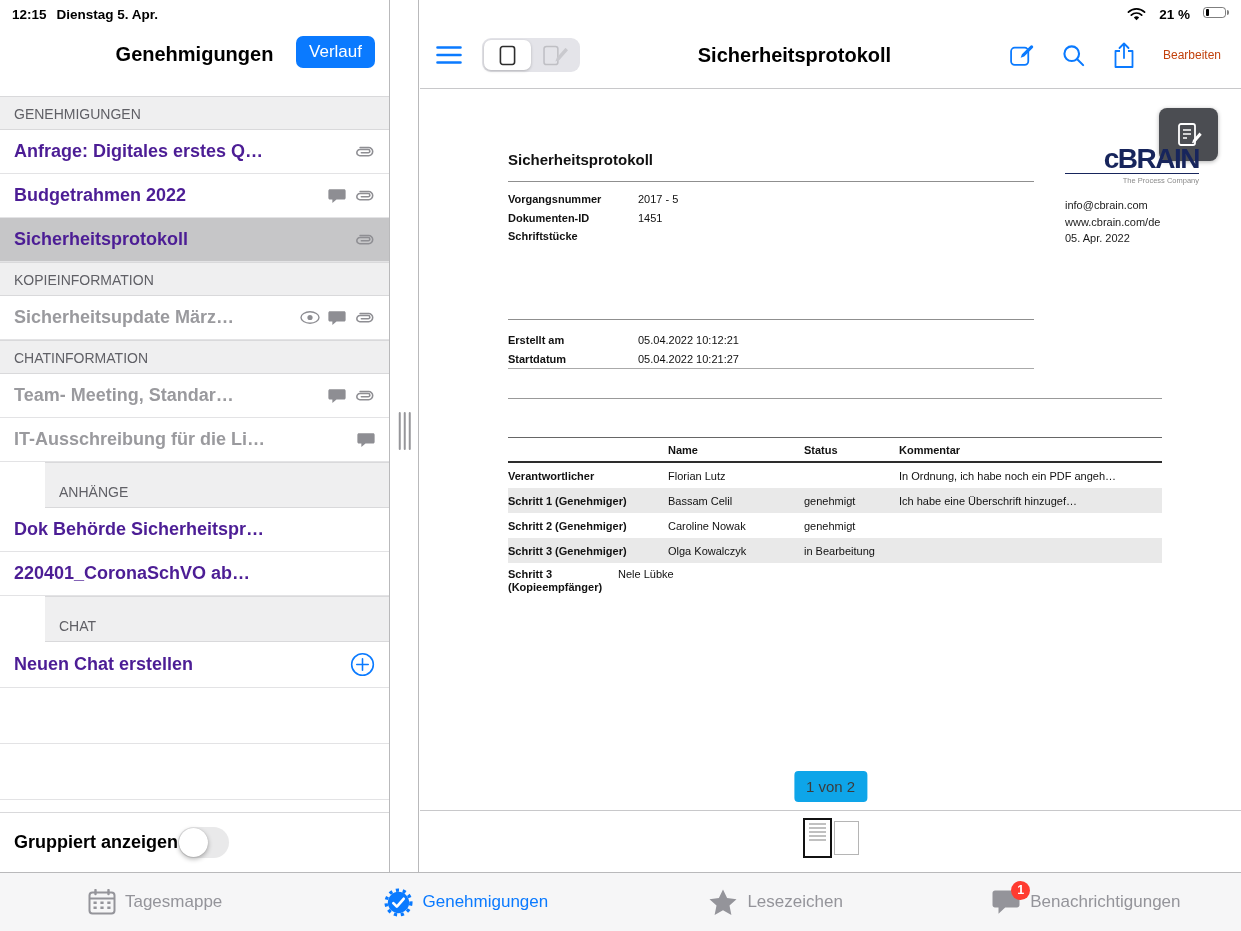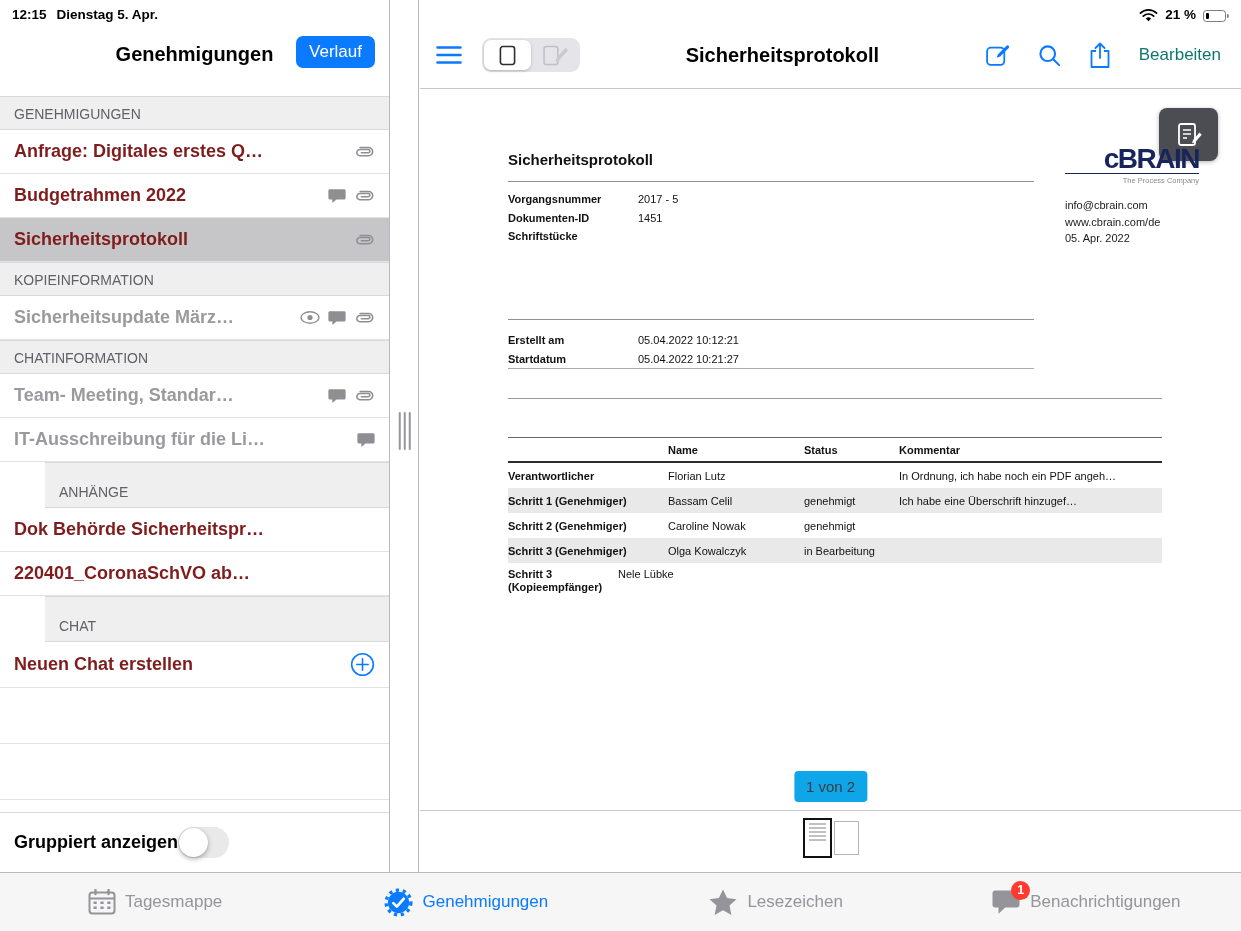--- a/index.html
+++ b/index.html
@@ -5,38 +5,38 @@
   * { margin:0; padding:0; box-sizing:border-box; }
   html,body { width:1241px; height:931px; }
   body { font-family:"Liberation Sans", sans-serif; background:#fff; }
   button { font:inherit; background:none; border:none; cursor:pointer; }
   .app { position:relative; width:1241px; height:931px; background:#fff; overflow:hidden; }
 
   
   .statusbar { position:absolute; top:0; left:0; right:0; height:26px; z-index:50;
     display:flex; align-items:center; justify-content:space-between; padding:2px 12px 0; font-size:13.5px; font-weight:bold; color:#000; }
   .status-left { display:flex; gap:10px; }
-  .status-right { display:flex; align-items:flex-end; gap:7px; }
+  .status-right { display:flex; align-items:flex-start; gap:13px; }
   .battery { display:inline-flex; align-items:center; }
   .bat-body { width:23px; height:11.5px; border:1px solid rgba(0,0,0,.5); border-radius:3.5px; padding:1.5px; display:block; }
   .bat-fill { display:block; height:100%; width:20%; background:#000; border-radius:1px; }
   .bat-nub { width:2px; height:4.5px; background:rgba(0,0,0,.5); border-radius:0 2px 2px 0; margin-left:1px; }
 
   
   .sidebar { position:absolute; left:0; top:0; width:390px; bottom:59px; background:#fff; border-right:1px solid #b9b9bb; overflow:hidden; }
   .sb-header { position:relative; margin-top:28px; height:52px; display:flex; align-items:center; justify-content:center; }
   .sb-title { font-size:20px; font-weight:bold; }
   .verlauf-btn { position:absolute; right:14px; top:8px; background:#0a7aff; color:#fff; border-radius:7px; font-size:17px; padding:6px 13px; }
   .sb-list { margin-top:16px; }
   .sec-header { background:#efeff0; border-top:1px solid #d9d9db; border-bottom:1px solid #d9d9db;
     color:#606066; font-size:14px; padding:0 14px 7px; display:flex; align-items:flex-end; height:34px; }
   .sec-header.lg { height:46px;margin-left:45px; }
   .item { height:44px; display:flex; align-items:center; padding:0 14px; border-bottom:1px solid #e3e3e5; background:#fff; }
   .item.tall { height:46px; }
-  .item-label { font-size:18px; font-weight:bold; color:#7f1d1d; white-space:nowrap; overflow:hidden; }
+  .item-label { font-size:18px; font-weight:bold; color:#4c1d95; white-space:nowrap; overflow:hidden; }
   .item.dim .item-label { color:#9a9a9e; }
   .item.sel { background:#c6c6c8; }
   .icons { margin-left:auto; display:flex; align-items:center; gap:8px; color:#8e8e93; flex-shrink:0; padding-left:8px; }
   .empty-row { height:56px; border-bottom:1px solid #e3e3e5; }
   .sb-bottom { position:absolute; left:0; right:0; bottom:0; height:60px; border-top:1px solid #d9d9db;
     display:flex; align-items:center; justify-content:flex-start; padding:0 14px; background:#fff; }
   .sb-bottom .lbl { font-size:18px; font-weight:bold; }
   .toggle { width:51px; height:31px; border-radius:16px; background:#e9e9ea; position:relative; }
   .knob { position:absolute; left:1px; top:1px; width:29px; height:29px; border-radius:50%; background:#fff;
     box-shadow:0 2px 5px rgba(0,0,0,.3), 0 0 1px rgba(0,0,0,.2); }
@@ -47,21 +47,21 @@
   .grip span { width:2.5px; height:38px; background:#96969a; border-radius:1.5px; }
 
   
   .main { position:absolute; left:420px; right:0; top:0; bottom:59px; background:#fff; }
   .main-toolbar { position:absolute; left:0; right:0; top:30px; height:50px; display:flex; align-items:center; padding:0 16px; gap:16px; }
   .mt-title { flex:1; text-align:center; font-size:20px; font-weight:bold; white-space:nowrap; overflow:hidden; }
   .seg { display:flex; background:#e4e4e9; border-radius:9px; padding:2px; margin-left:4px; }
   .seg-btn { width:47px; height:30px; display:flex; align-items:center; justify-content:center; border-radius:7px; }
   .seg-btn.on { background:#fff; box-shadow:0 1px 3px rgba(0,0,0,.22); }
   .right-group { display:flex; align-items:center; gap:28px; padding-right:4px; }
-  .edit-link { color:#0f766e; font-size:17px; }
+  .edit-link { color:#c2410c; font-size:12px; }
   .icon-btn { display:flex; align-items:center; justify-content:center; }
   .toolbar-divider { position:absolute; left:0; right:0; top:88px; height:1px; background:#c8c8ca; }
 
   
   .doc { position:absolute; left:0; right:0; top:89px; bottom:0; background:#fff; font-size:11px; color:#111; }
   .annot-btn { position:absolute; left:739px; top:19px; width:59px; height:53px; background:#4b4d52;
     border-radius:8px; display:flex; align-items:center; justify-content:center; box-shadow:0 1px 4px rgba(0,0,0,.3); }
   .doc-title { position:absolute; left:88px; top:62px; font-size:15px; font-weight:bold; }
   .rule { position:absolute; height:1px; background:#8f8f8f; }
   .rule1 { left:88px; top:92px; width:526px; }

